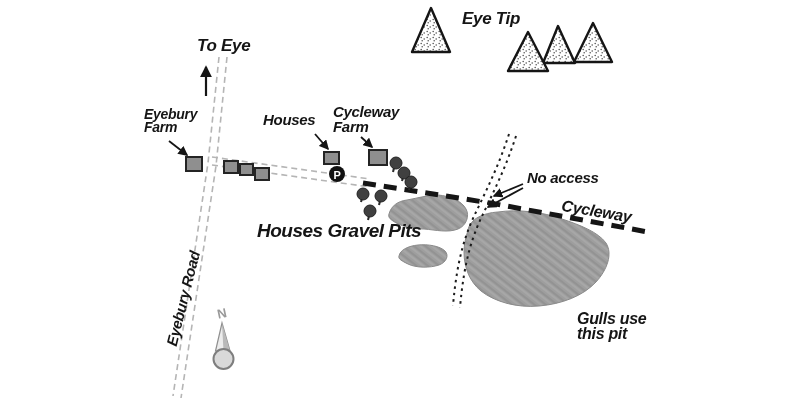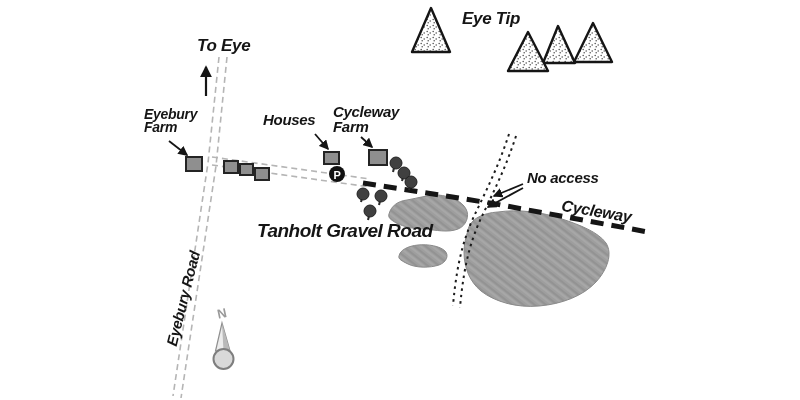--- a/index.html
+++ b/index.html
@@ -164,18 +164,22 @@
 
   <div class="lbl fs15" style="left:333px;top:104px;">
     <span class="line">Cycleway</span>
     <span class="line">Farm</span>
   </div>
 
   <div class="lbl fs15" style="left:527px;top:170px;">No access</div>
 
   <div class="lbl cycleway" style="left:563px;top:198px;">Cycleway</div>
 
-  <div class="lbl title" style="left:257px;top:221px;">Tanholt Gravel Road</div>
+  <div class="lbl title" style="left:257px;top:221px;">Houses Gravel Pits</div>
 
   <div class="lbl eyebury-road">Eyebury Road</div>
 
+  <div class="lbl gulls" style="left:577px;top:311px;">
+    <span class="line">Gulls use</span>
+    <span class="line">this pit</span>
+  </div>
 
 </div>
 
 </body></html>

